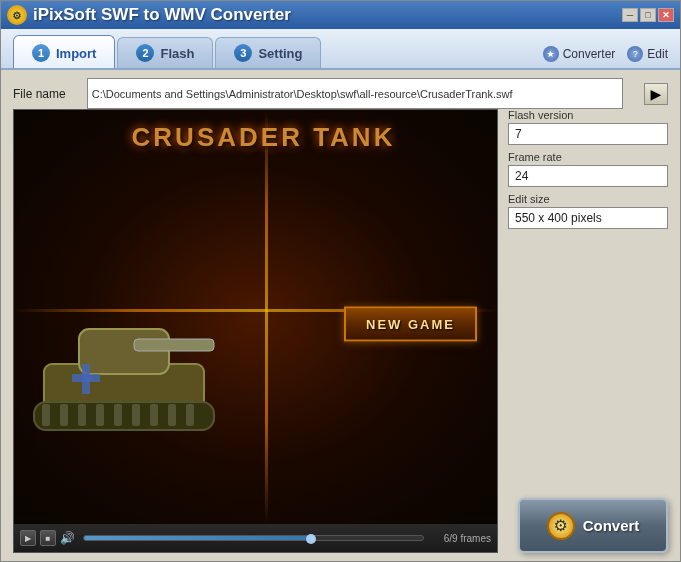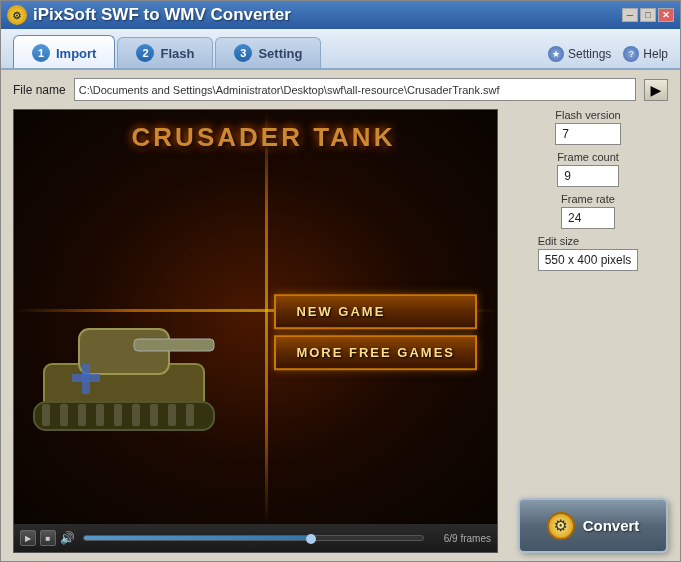--- a/index.html
+++ b/index.html
@@ -157,31 +157,30 @@
       flex-direction: column;
       flex: 1;
       padding: 8px 12px;
       background: #d8d4c8;
     }
 
     
     .file-row {
       display: flex;
       align-items: center;
-      gap: 8px;
-      margin-bottom: 8px;
+      gap: 21px;
     }
     .file-label {
       color: #222;
       font-size: 12px;
       white-space: nowrap;
     }
     .file-input {
       flex: 1;
-      height: 23px;
+      height: 31px;
       border: 1px solid #888;
       background: white;
       padding: 2px 4px;
       font-size: 11px;
       color: #333;
     }
     .file-browse {
       width: 24px;
       height: 22px;
       background: linear-gradient(to bottom, #ece9d8, #c8c4b0);
@@ -348,21 +347,20 @@
       white-space: nowrap;
       margin-left: 12px;
     }
 
     
     .right-panel {
       width: 160px;
       display: flex;
       flex-direction: column;
       gap: 6px;
-      align-items: center;
     }
     .info-group {
       display: flex;
       flex-direction: column;
       gap: 2px;
     }
     .info-label {
       font-size: 11px;
       color: #333;
     }
@@ -438,25 +436,25 @@
         <span>Flash</span>
       </div>
       <div class="tab inactive">
         <div class="tab-num">3</div>
         <span>Setting</span>
       </div>
     </div>
     <div class="header-right">
       <div class="header-btn">
         <div class="header-btn-icon">★</div>
-        <span>Settings</span>
+        <span>Converter</span>
       </div>
       <div class="header-btn">
         <div class="header-btn-icon">?</div>
-        <span>Help</span>
+        <span>Edit</span>
       </div>
     </div>
   </div>
 
   <div class="content">
 
     <div class="file-row">
       <span class="file-label">File name</span>
       <input class="file-input" type="text" value="C:\Documents and Settings\Administrator\Desktop\swf\all-resource\CrusaderTrank.swf" style="">
       <div class="file-browse">
@@ -496,44 +494,39 @@
               <rect x="90" y="120" width="8" height="22" rx="2" fill="#555535"></rect>
               <rect x="108" y="120" width="8" height="22" rx="2" fill="#555535"></rect>
               <rect x="126" y="120" width="8" height="22" rx="2" fill="#555535"></rect>
               <rect x="144" y="120" width="8" height="22" rx="2" fill="#555535"></rect>
               <rect x="162" y="120" width="8" height="22" rx="2" fill="#555535"></rect>
             </svg>
           </div>
 
           <div class="game-menu">
             <div class="game-btn">NEW GAME</div>
-            <div class="game-btn">MORE FREE GAMES</div>
           </div>
         </div>
 
         <div class="media-controls">
           <div class="ctrl-btn">▶</div>
           <div class="ctrl-btn">■</div>
           <span class="volume-icon">🔊</span>
           <div class="progress-track">
             <div class="progress-fill" style="width:67%"></div>
             <div class="progress-thumb" style="left:67%"></div>
           </div>
           <span class="frame-count">6/9 frames</span>
         </div>
       </div>
 
       <div class="right-panel">
         <div class="info-group">
           <span class="info-label">Flash version</span>
           <div class="info-value">7</div>
-        </div>
-        <div class="info-group">
-          <span class="info-label">Frame count</span>
-          <div class="info-value">9</div>
         </div>
         <div class="info-group">
           <span class="info-label">Frame rate</span>
           <div class="info-value">24</div>
         </div>
         <div class="info-group">
           <span class="info-label">Edit size</span>
           <div class="info-value">550 x 400 pixels</div>
         </div>
         <div class="spacer"></div>

